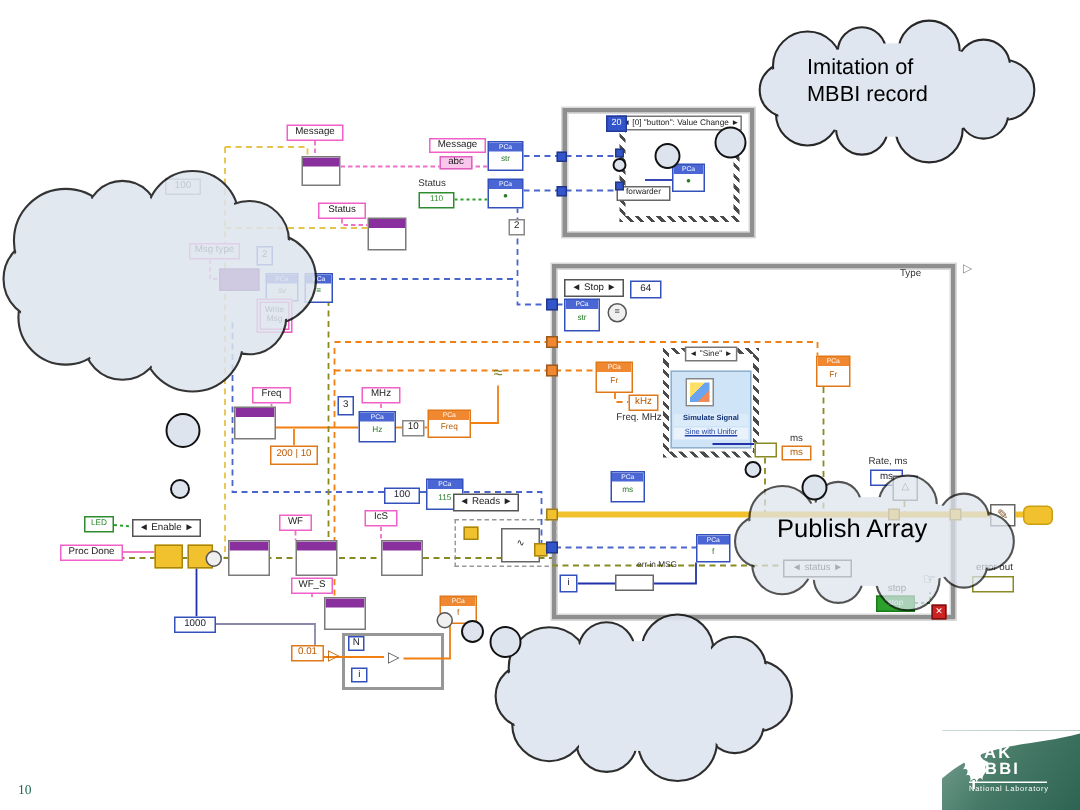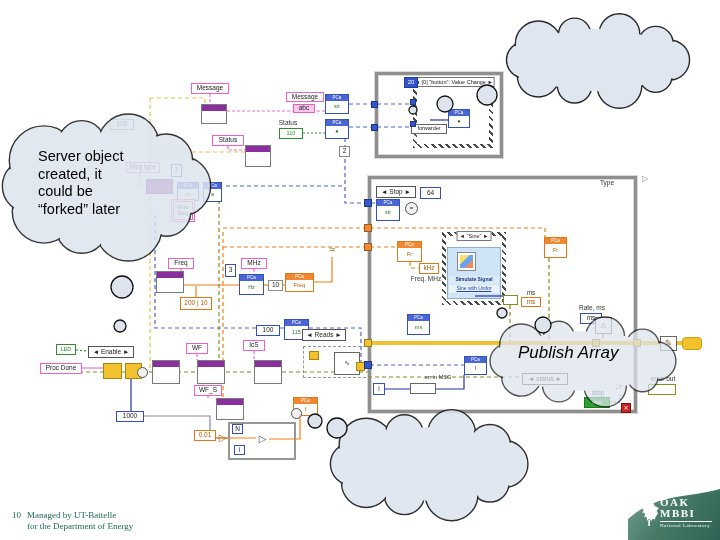--- a/index.html
+++ b/index.html
@@ -58,21 +58,21 @@
   .t-xicon{background:#fff;border:1px solid #888;}
   .t-xicon::after{content:"";position:absolute;left:2px;top:2px;right:2px;bottom:2px;
       background:linear-gradient(135deg,#ffe066 0%,#ffe066 38%,#6aa3ef 38%,#6aa3ef 68%,#f08a5a 68%);}
   .t-tn{border:1px solid rgba(0,0,0,.35);}
   .cloud-text{position:absolute;font-size:14.5px;line-height:1.22;color:#000;white-space:pre-line;}
   .cloud-text.big{font-size:17px;}
   .footer{position:absolute;left:12px;bottom:8px;display:flex;gap:6px;
       font-family:"Liberation Serif",serif;color:#1e6b52;font-size:9px;line-height:1.2;}
   .logo{position:absolute;right:0;bottom:0;width:92px;height:53px;
       background:linear-gradient(125deg,#7aa193 0%,#477b68 45%,#2e6252 100%);}
-  .logo-text{position:absolute;left:32px;top:10px;color:#fff;font-family:Liberation Serif, serif;}
+  .logo-text{position:absolute;left:18px;top:10px;color:#fff;font-family:Liberation Sans, sans-serif;}
   .logo-l1,.logo-l2{font-size:11px;font-weight:bold;letter-spacing:1.5px;line-height:11px;}
   .logo-rule{width:52px;height:1px;background:#fff;margin:2px 0 1px;}
   .logo-sub{font-size:5px;letter-spacing:.5px;}
 </style>
 </head>
 <body>
 
 <div id="stage">
 
   <div id="frames">
@@ -493,33 +493,27 @@
         <circle cx="351.56" cy="464" r="19.650000000000002" fill="#dde4ee"></circle>
         <circle cx="366.158740949979" cy="445.21438333673257" r="25.525" fill="#dde4ee"></circle>
         <circle cx="404.37874094997903" cy="433.6042337392069" r="17.3" fill="#dde4ee"></circle>
         <circle cx="451.62125905002097" cy="433.6042337392069" r="22.47" fill="#dde4ee"></circle>
         <circle cx="489.841259050021" cy="445.21438333673257" r="19.18" fill="#dde4ee"></circle>
       </g>
       <circle cx="337" cy="428" r="10" fill="#dde4ee" stroke="#111" stroke-width="1.3"></circle>
       <circle cx="315" cy="421" r="7" fill="#dde4ee" stroke="#111" stroke-width="1.3"></circle>
     </svg>
   <div id="cloudtexts">
-      <div class="cloud-text" style="left: 38px; top: 148px;">Server object
-created, it
-could be
-“forked” later</div>
-      <div class="cloud-text big" style="left: 518px; top: 343px; font-style: italic;">Publish Array</div>
+      <div class="cloud-text" style="left: 538px; top: 37px;">Imitation of
+MBBI record</div>
+      <div class="cloud-text big" style="left: 518px; top: 343px;">Publish Array</div>
     </div>
 
   <div class="footer" style="z-index:6;">
     <span>10</span>
-    <span>
-      <span>Managed by UT-Battelle</span><br>
-      <span>for the Department of Energy</span>
-    </span>
   </div>
 
   <div class="logo" style="z-index:6;">
     <svg width="92" height="53" viewBox="0 0 92 53">
       <path d="M0 0 L92 0 L92 2 C55 12 30 6 0 32 Z" fill="#ffffff"></path>
       <g transform="translate(11,13)">
         <path d="M9 0 C8 4 4 5 2 8 C5 8 5 10 3 13 C6 12 7 14 5 17 C8 16 8 18 8 21 C10 18 12 19 12 22 C13 18 15 18 16 20 C16 16 18 16 19 13 C17 12 18 10 20 8 C17 7 15 6 14 2 C12 5 10 4 9 0 Z" fill="#ffffff"></path>
         <rect x="9.3" y="20" width="1.6" height="6" fill="#ffffff"></rect>
       </g>
     </svg>

